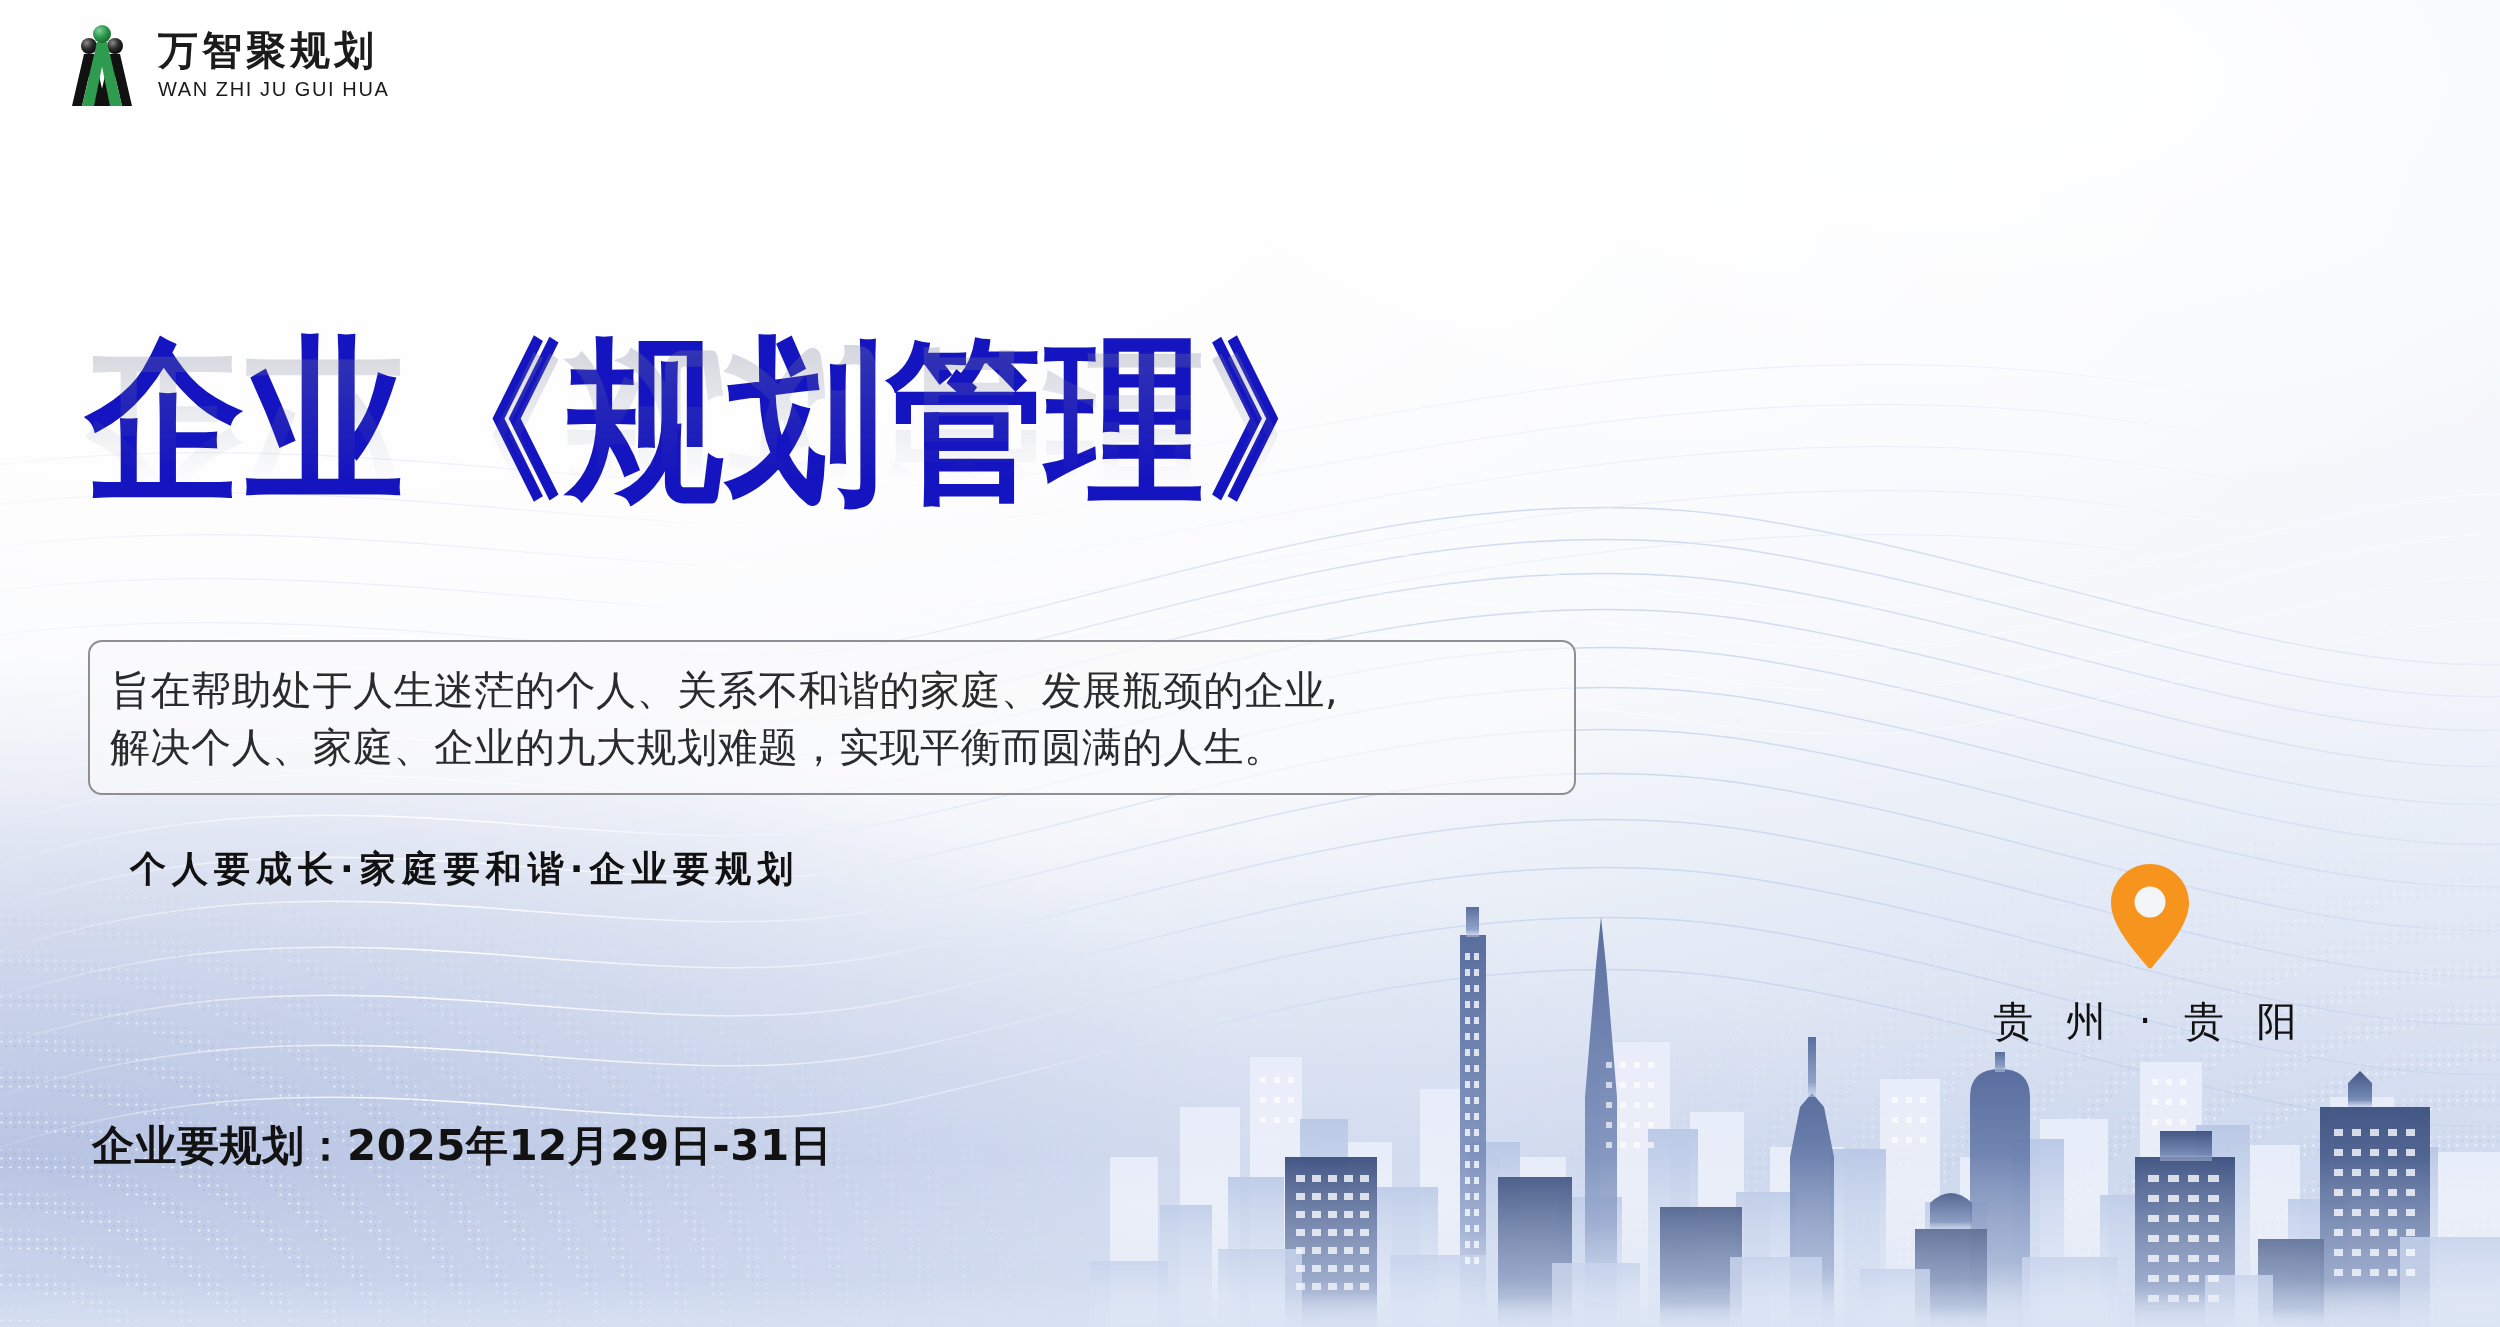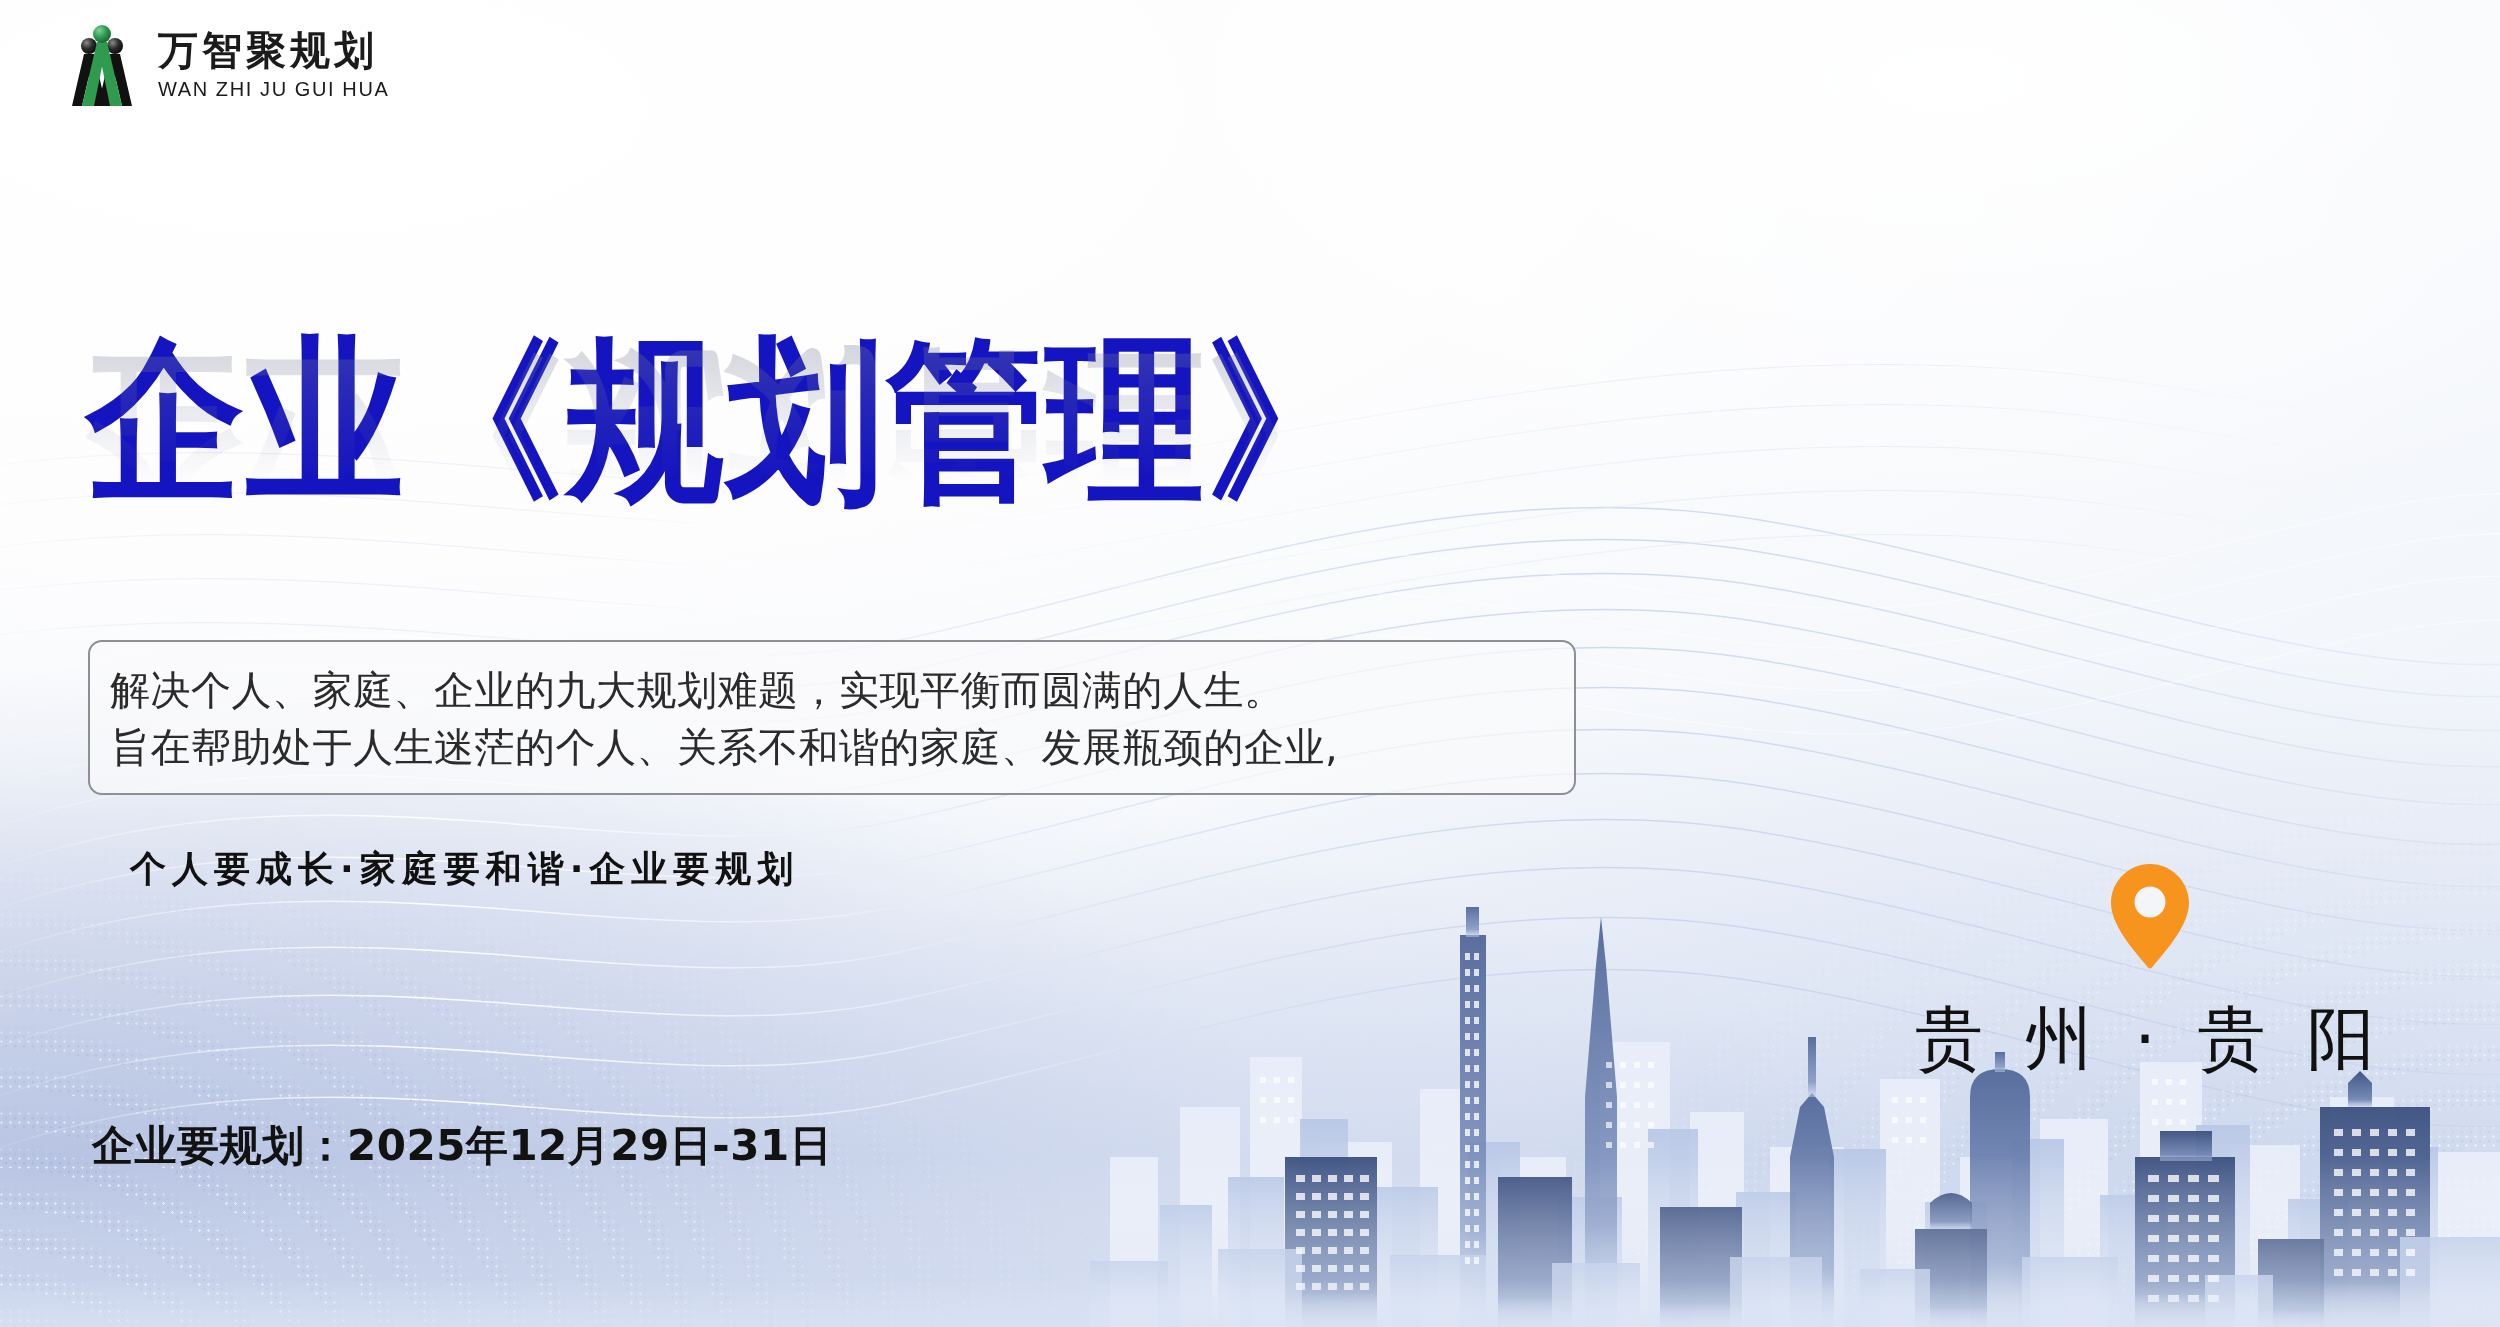--- a/index.html
+++ b/index.html
@@ -161,21 +161,21 @@
   .loc-group {
     position:absolute; left:1960px; top:862px;
     width:380px; z-index:26;
     display:flex; flex-direction:column; align-items:center;
   }
   .pin-icon { width:84px; height:108px; }
   .pin-icon svg { width:100%; height:100%; display:block; }
   .loc-label {
     margin-top:24px;
     font-family:"DejaVu Sans","Liberation Sans",sans-serif;
-    font-size:68px; color:#111111; letter-spacing:10px;
+    font-size:40px; color:#111111; letter-spacing:10px;
     white-space:nowrap;
   }
 
   
   .course-info { position:absolute; left:92px; top:1118px; z-index:26; }
   .course-row {
     font-family:"DejaVu Sans","Liberation Sans",sans-serif;
     font-size:42px; font-weight:600; color:#121212;
     letter-spacing:0.5px; white-space:nowrap;
     margin-bottom:42px;
@@ -590,22 +590,22 @@
       <div class="logo-en">WAN ZHI JU GUI HUA</div>
     </div>
   </div>
 
   <div class="title-wrap">
     <div class="main-title">企业《规划管理》</div>
     <div class="title-reflection">企业《规划管理》</div>
   </div>
 
   <div class="desc-box">
+    <div class="desc-line">旨在帮助处于人生迷茫的个人、关系不和谐的家庭、发展瓶颈的企业,</div>
     <div class="desc-line">解决个人、家庭、企业的九大规划难题，实现平衡而圆满的人生。</div>
-    <div class="desc-line">旨在帮助处于人生迷茫的个人、关系不和谐的家庭、发展瓶颈的企业,</div>
   </div>
 
   <div class="slogan">个人要成长·家庭要和谐·企业要规划</div>
 
   <div class="loc-group">
     <div class="pin-icon">
       <svg viewBox="0 0 84 108">
         <path d="M42,2 C20.5,2 3,19.5 3,41 C3,66 33,96 40,105.5 C41,106.9 43,106.9 44,105.5 C51,96 81,66 81,41 C81,19.5 63.5,2 42,2 Z" fill="#F7941D"></path>
         <circle cx="42" cy="40" r="15.5" fill="#f3f5f9"></circle>
       </svg>

